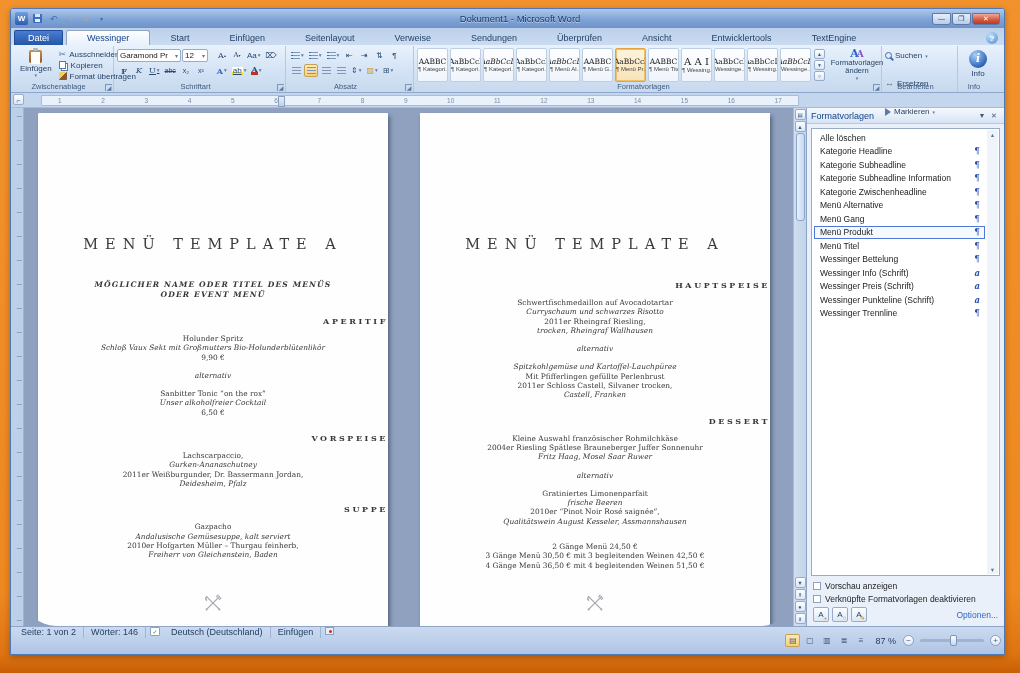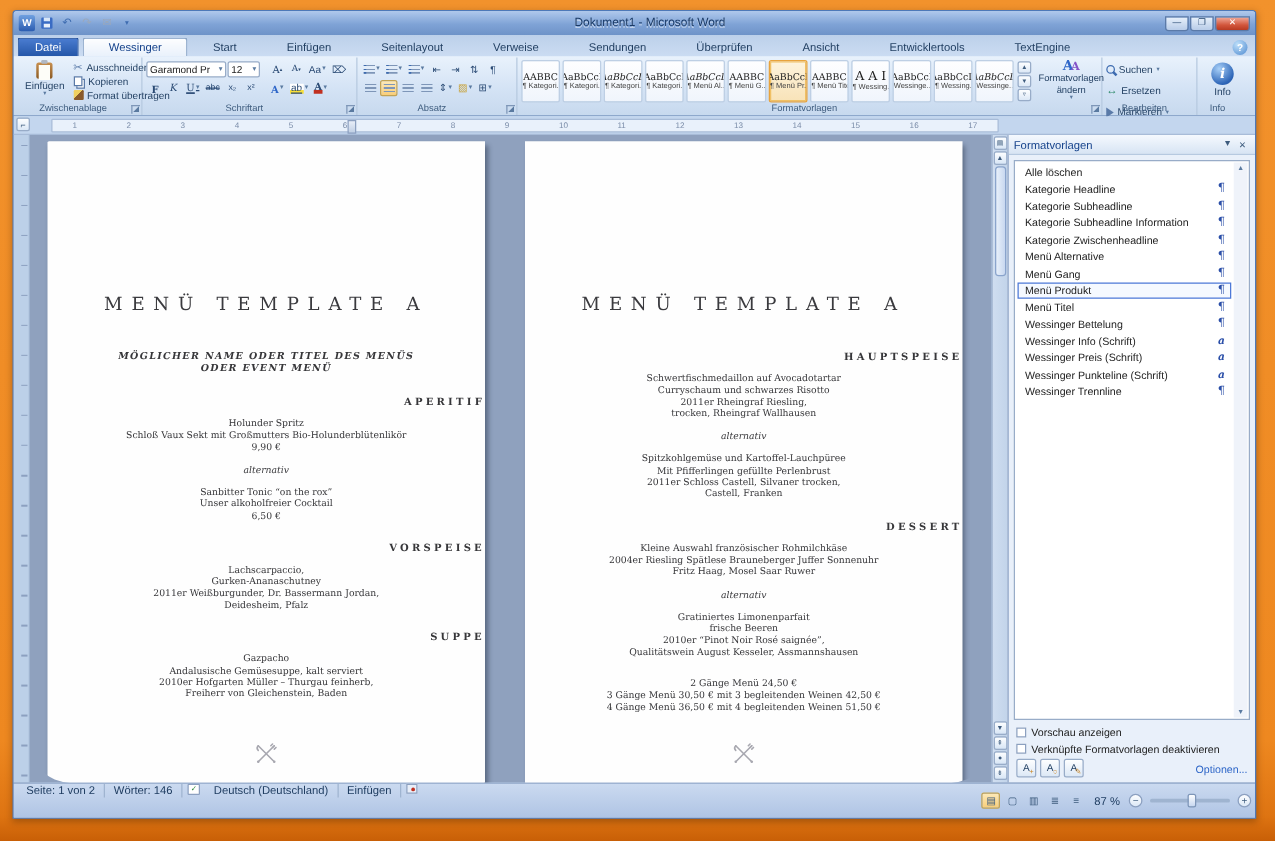--- a/index.html
+++ b/index.html
@@ -74,21 +74,21 @@
   .gal-prev{font-family:"DejaVu Serif",serif;font-size:7.5px;color:#222;white-space:nowrap;}
   .gal-prev.it{font-style:italic;}
   .gal-prev.big{font-size:10px;}
   .gal-label{font-size:6px;color:#444;white-space:nowrap;max-width:29px;overflow:hidden;}
   .gal-scroll{display:flex;flex-direction:column;gap:1px;justify-content:center;}
   .gsbtn{width:11px;height:10px;border:1px solid #98ACC8;border-radius:2px;background:linear-gradient(#FDFEFF,#DCE8F6);font-size:5px;color:#3E5C7E;display:flex;align-items:center;justify-content:center;}
   .chgbtn{width:58px;}
   .aa-ic{font-family:"DejaVu Serif",serif;font-weight:bold;font-size:11px;line-height:1;}
   .aa-ic .a1{color:#2E66C8;} .aa-ic .a2{color:#8452C8;margin-left:-2px;font-size:9px;}
 
-  .editcol{display:flex;flex-direction:column;gap:6px;padding-top:2px;}
+  .editcol{display:flex;flex-direction:column;gap:17px;padding-top:2px;}
   .ic-find{width:7px;height:7px;border:1.5px solid #3E6CB0;border-radius:50%;position:relative;flex:none;}
   .ic-find::after{content:"";position:absolute;width:4px;height:1.5px;background:#3E6CB0;transform:rotate(45deg);right:-3px;bottom:-1px;}
   .ic-replace{color:#2E8A6A;font-size:9px;line-height:1;}
   .ic-select{width:0;height:0;border-left:6px solid #5A7AA8;border-top:4px solid transparent;border-bottom:4px solid transparent;}
   .ic-info{width:18px;height:18px;border-radius:50%;background:radial-gradient(circle at 35% 28%,#A8D0F8,#2E66B8 70%,#1E4C9A);color:#fff;font-family:"DejaVu Serif",serif;font-style:italic;font-weight:bold;font-size:11px;display:flex;align-items:center;justify-content:center;margin-bottom:1px;}
 
   
   .rulerrow{height:15px;background:#C3D6EE;position:relative;flex:none;border-bottom:1px solid #A8BCD8;}
   .tabsel{position:absolute;left:2px;top:1px;width:11px;height:11px;background:linear-gradient(#FDFEFF,#DCE8F6);border:1px solid #98ACC8;border-radius:2px;font-size:7px;color:#3E5C7E;text-align:center;line-height:11px;}
   .hruler{position:absolute;left:30px;top:2px;width:758px;height:11px;background:#E9F1FB;border:1px solid #A8BCD8;border-radius:1px;display:flex;align-items:center;}
@@ -100,21 +100,21 @@
   .vruler{width:13px;background:#BCD0E8;border-right:1px solid #9FB4D0;background-image:repeating-linear-gradient(#8CA0C0 0 1px,transparent 1px 24px);background-position:6px 8px;background-size:5px 100%;background-repeat:repeat-y;flex:none;}
   .docarea{flex:1;position:relative;overflow:hidden;border-radius:32px;}
   .page{position:absolute;top:5px;width:350px;height:521px;background:#FEFEFE;box-shadow:2px 3px 4px rgba(20,30,50,.45);}
   .page.p1{left:14px;}
   .page.p2{left:396px;}
   .page-inner{height:100%;padding-top:123px;text-align:center;font-family:"DejaVu Serif",serif;color:#37373A;position:relative;}
   .pg-title{font-size:14.5px;letter-spacing:7px;color:#3A3A3E;margin-bottom:28px;font-weight:normal;}
   .l-sub{font-size:7.6px;font-weight:bold;letter-spacing:1.1px;line-height:10px;font-style:italic;}
   .l-head{font-size:8px;font-weight:bold;letter-spacing:2.6px;margin:16px 0 8px;text-align:right;}
   .l-ln{font-size:7.4px;line-height:9.3px;}
-  .l-it{font-size:7.4px;line-height:9.3px;}
+  .l-it{font-size:7.4px;font-style:italic;line-height:9.3px;}
   .l-alt{font-size:7.4px;font-style:italic;margin:9px 0;line-height:9.3px;}
   .l-sp16{height:16px;}
   .ornament{position:absolute;left:50%;transform:translateX(-50%);bottom:16px;}
 
   
   .docscroll{width:13px;background:linear-gradient(90deg,#D0DEF0,#C2D4EA);border-left:1px solid #A8BCD8;display:flex;flex-direction:column;align-items:center;padding:1px 0;flex:none;}
   .scbtn{width:11px;height:11px;border:1px solid #98ACC8;border-radius:2px;background:linear-gradient(#FDFEFF,#D8E6F6);font-size:5.5px;color:#3E5C7E;display:flex;align-items:center;justify-content:center;margin-bottom:1px;flex:none;}
   .thumb{width:9px;height:88px;background:linear-gradient(90deg,#E8F0FA,#C8D8F0);border:1px solid #8AA4CC;border-radius:3px;flex:none;}
   .scspacer{flex:1;}
 

